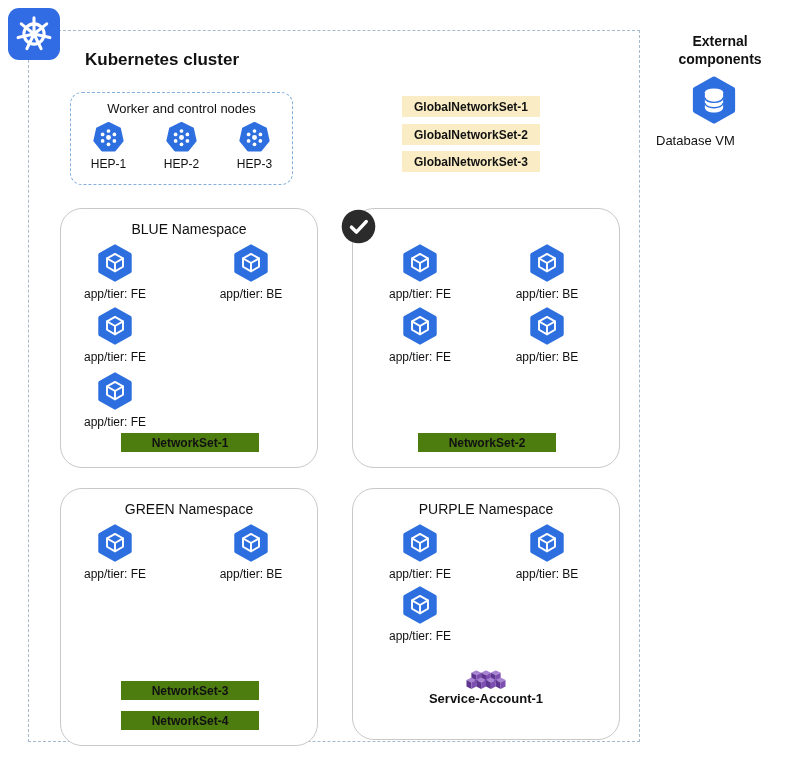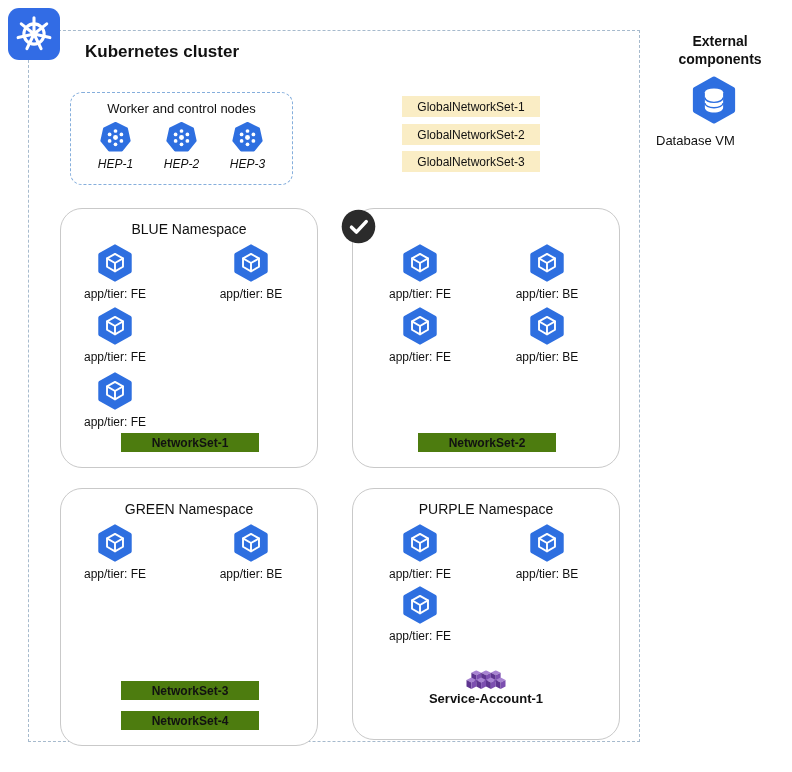--- a/index.html
+++ b/index.html
@@ -30,21 +30,21 @@
     left: 8px; top: 8px;
     width: 52px; height: 52px;
     background: #326CE5;
     border-radius: 11px;
     display: flex; align-items: center; justify-content: center;
   }
   .k8s-logo svg { width: 44px; height: 44px; }
 
   .cluster-title {
     position: absolute;
-    left: 85px; top: 42px;
+    left: 85px; top: 50px;
     font-size: 17px;
     font-weight: bold;
   }
 
   
   .external-heading {
     position: absolute;
     left: 656px; top: 33px;
     width: 128px;
     text-align: center;
@@ -68,32 +68,32 @@
   
   .nodes-box {
     position: absolute;
     left: 70px; top: 92px;
     width: 223px; height: 93px;
     border: 1px dashed #85aedc;
     border-radius: 12px;
     display: flex; flex-direction: column; align-items: center;
   }
   .nodes-title { font-size: 13px; margin-top: 8px; }
-  .nodes-row { display: flex; gap: 20px; margin-top: 6px; font-style: italic; }
+  .nodes-row { display: flex; gap: 27px; margin-top: 6px; }
   .node { display: flex; flex-direction: column; align-items: center; width: 46px; }
   .node svg { width: 31px; height: 31px; }
   .node-label { font-size: 12px; margin-top: 4px; white-space: nowrap; }
 
   
   .gns-badge {
     position: absolute;
     left: 402px;
     width: 138px; height: 21px;
     background: #faedc5;
-    font-size: 12px; font-weight: normal;
+    font-size: 12px; font-weight: bold;
     display: flex; align-items: center; justify-content: center;
     white-space: nowrap;
   }
 
   
   .ns-box {
     position: absolute;
     background: #fff;
     border: 1px solid #c9c9c9;
     border-radius: 22px;

